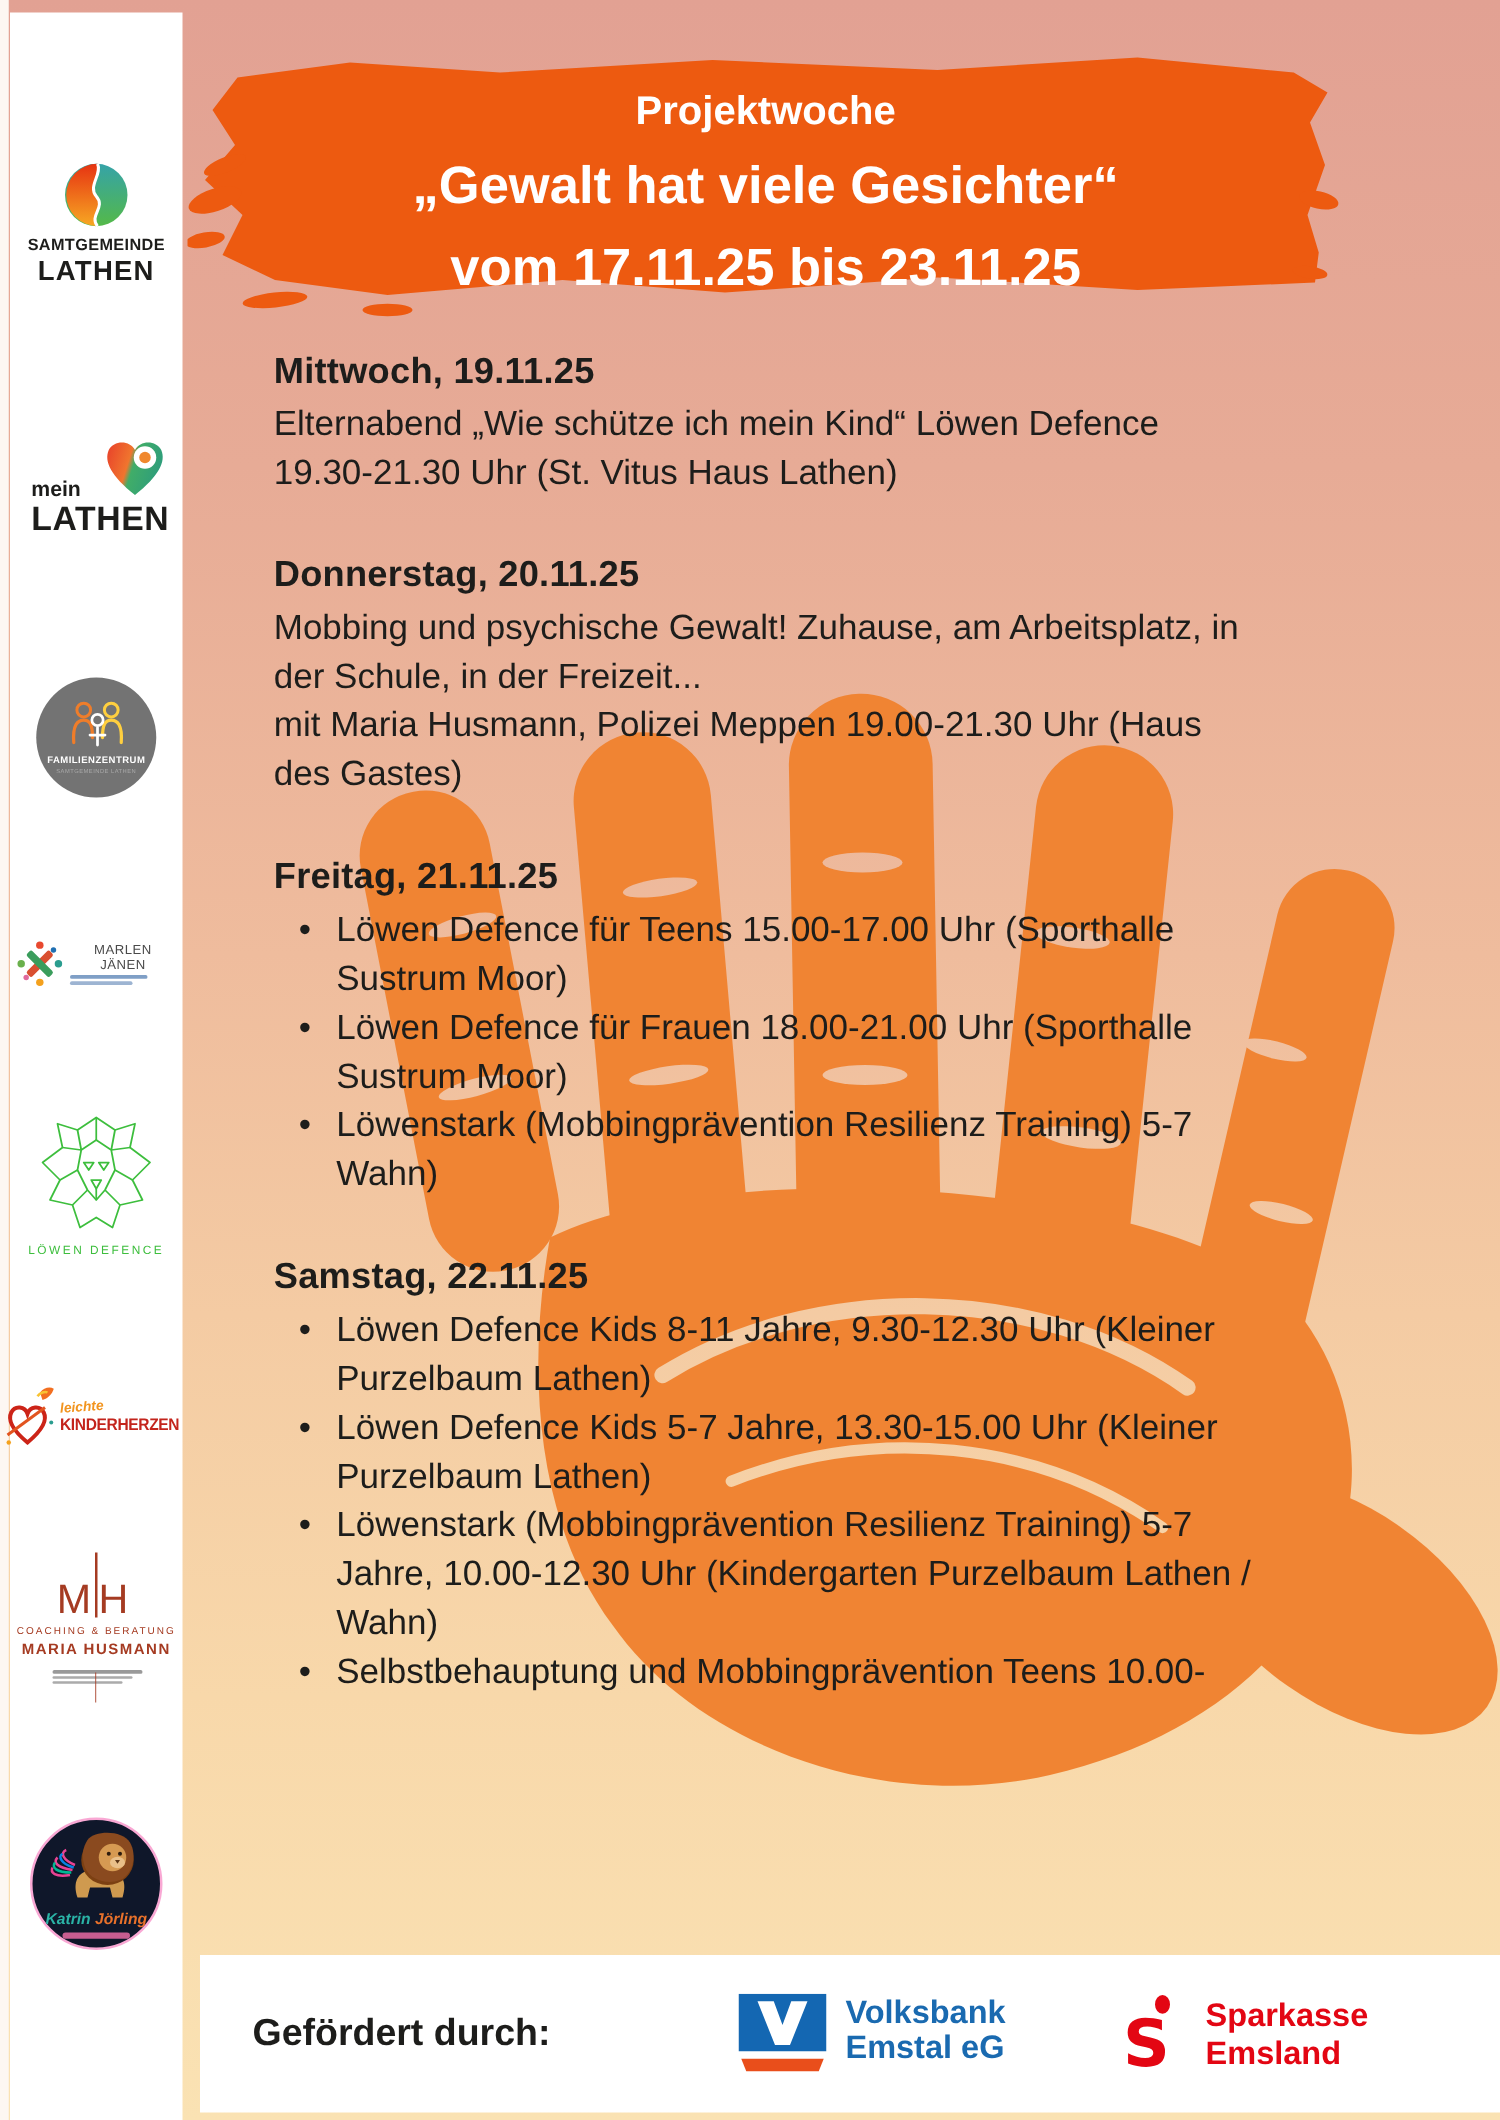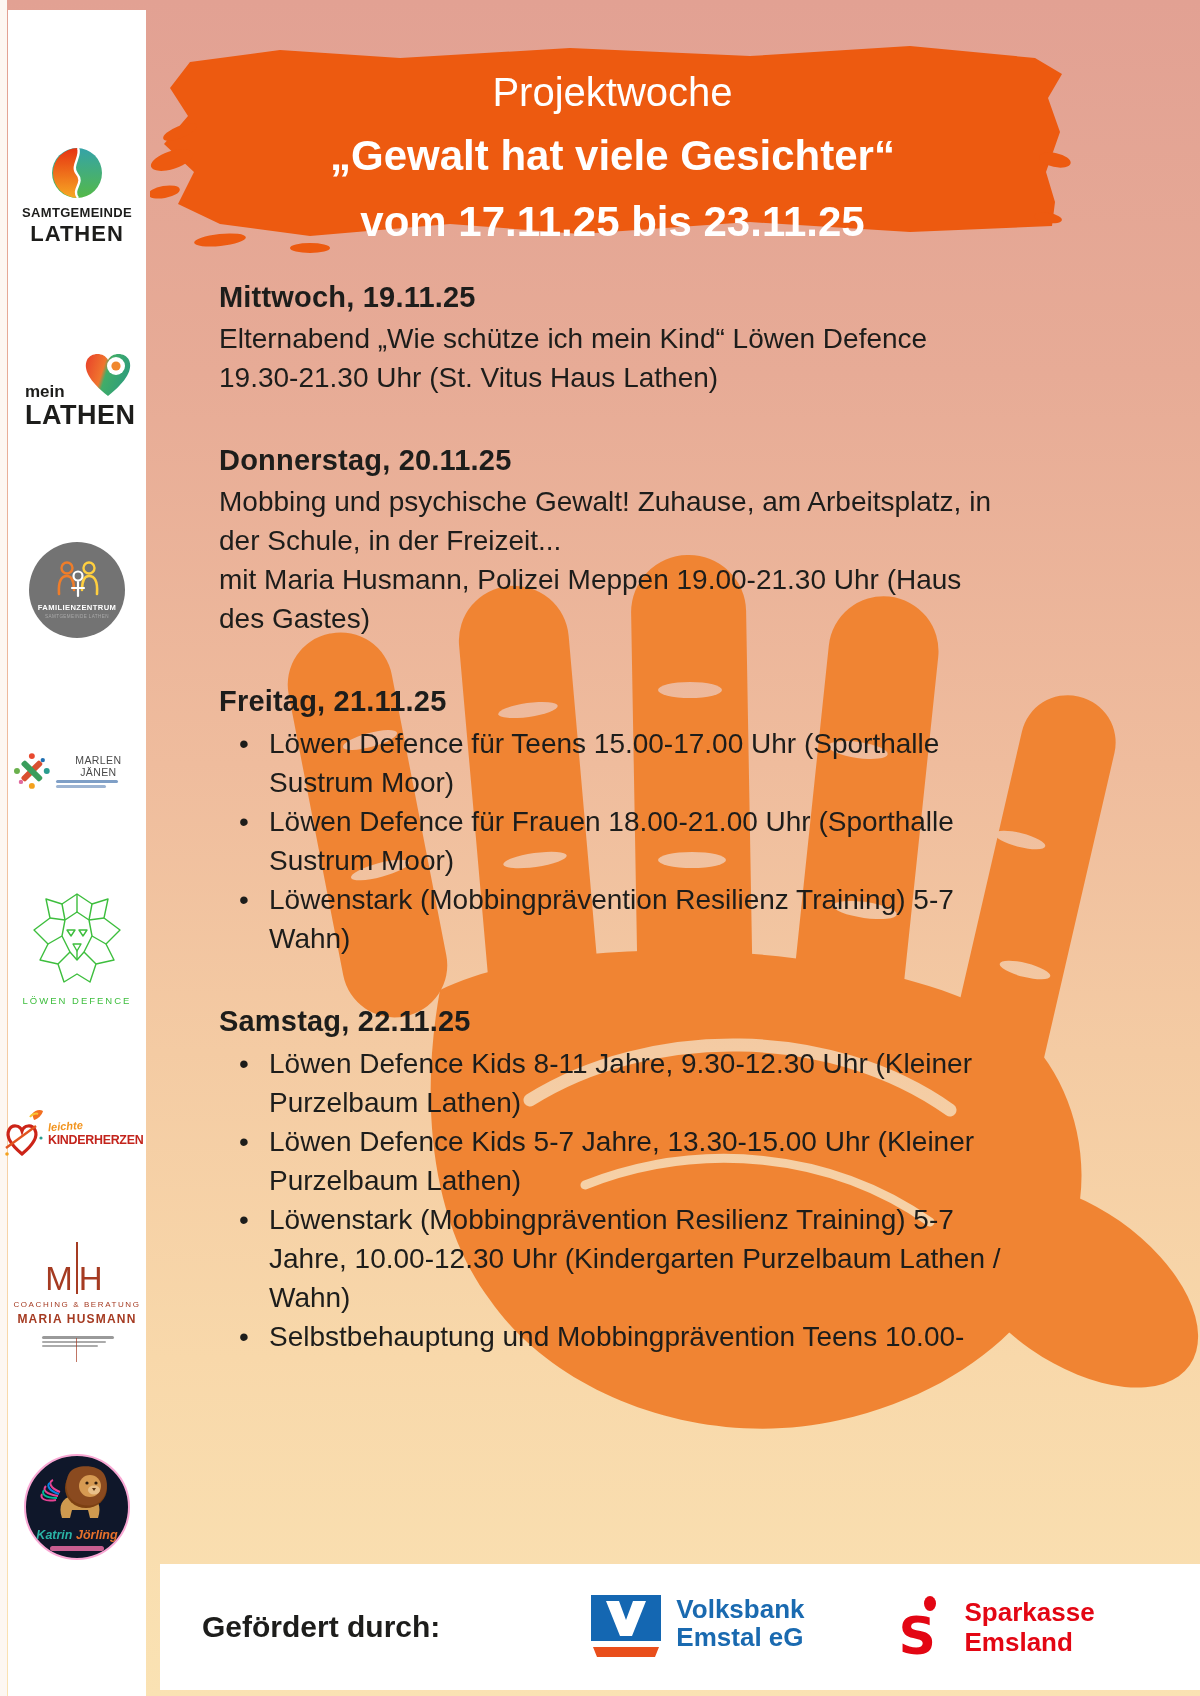--- a/index.html
+++ b/index.html
@@ -36,21 +36,21 @@
   .mh-fine{position:absolute;left:30px;display:flex;flex-direction:column;align-items:flex-start;}
   .kj-circle{width:102px;height:102px;border-radius:50%;border:2px solid #f9a8d4;background:#0f172a;position:relative;overflow:hidden;}
   .kj-name{position:absolute;bottom:16px;width:100%;text-align:center;font-size:12.5px;font-style:italic;font-weight:700;}
   .kj-n1{color:#2ab3a6;}
   .kj-n2{color:#e8712b;}
   .kj-bar{position:absolute;bottom:7px;left:24px;width:54px;height:5px;border-radius:3px;background:#e76aa2;opacity:.85;}
   .fz-circle{width:96px;height:96px;border-radius:50%;background:#737373;position:relative;}
   
   .brush{position:absolute;left:150px;top:40px;z-index:1;}
   .titlebox{position:absolute;left:160px;top:58px;width:905px;z-index:2;text-align:center;color:#ffffff;}
-  .t1{font-size:40px;font-weight:400;margin-top:12px;}
+  .t1{font-size:32px;font-weight:700;margin-top:12px;}
   .t2{font-size:42px;font-weight:800;margin-top:17px;}
   .t3{font-size:42px;font-weight:800;margin-top:18px;}
   
   .hand{position:absolute;left:230px;top:540px;z-index:1;}
   
   .content{position:absolute;left:219px;top:281px;width:880px;z-index:2;}
   .day-heading{font-size:29px;font-weight:800;margin:0 0 5px 0;letter-spacing:.2px;}
   .pline{font-size:28px;line-height:39px;}
   .section{margin-bottom:47px;}
   .bullets{margin-top:6px;}
@@ -194,21 +194,21 @@
             <div>Selbstbehauptung und Mobbingprävention Teens 10.00-</div>
           </div>
         </div>
       </div>
     </div>
   </div>
 
   <div class="edge-strip"></div>
   <div class="sidebar">
 
-    <div class="logo" style="top:137px;">
+    <div class="logo" style="top:120px;">
       <svg width="52" height="52" viewBox="0 0 52 52">
         <defs>
           <linearGradient id="sgl" x1="0" y1="0" x2="0" y2="1">
             <stop offset="0" stop-color="#e63312"></stop>
               <stop offset="1" stop-color="#f7a823"></stop>
           </linearGradient>
           <linearGradient id="sgr" x1="0" y1="0" x2="0" y2="1">
             <stop offset="0" stop-color="#35a3a8"></stop>
               <stop offset="1" stop-color="#54b948"></stop>
           </linearGradient>

